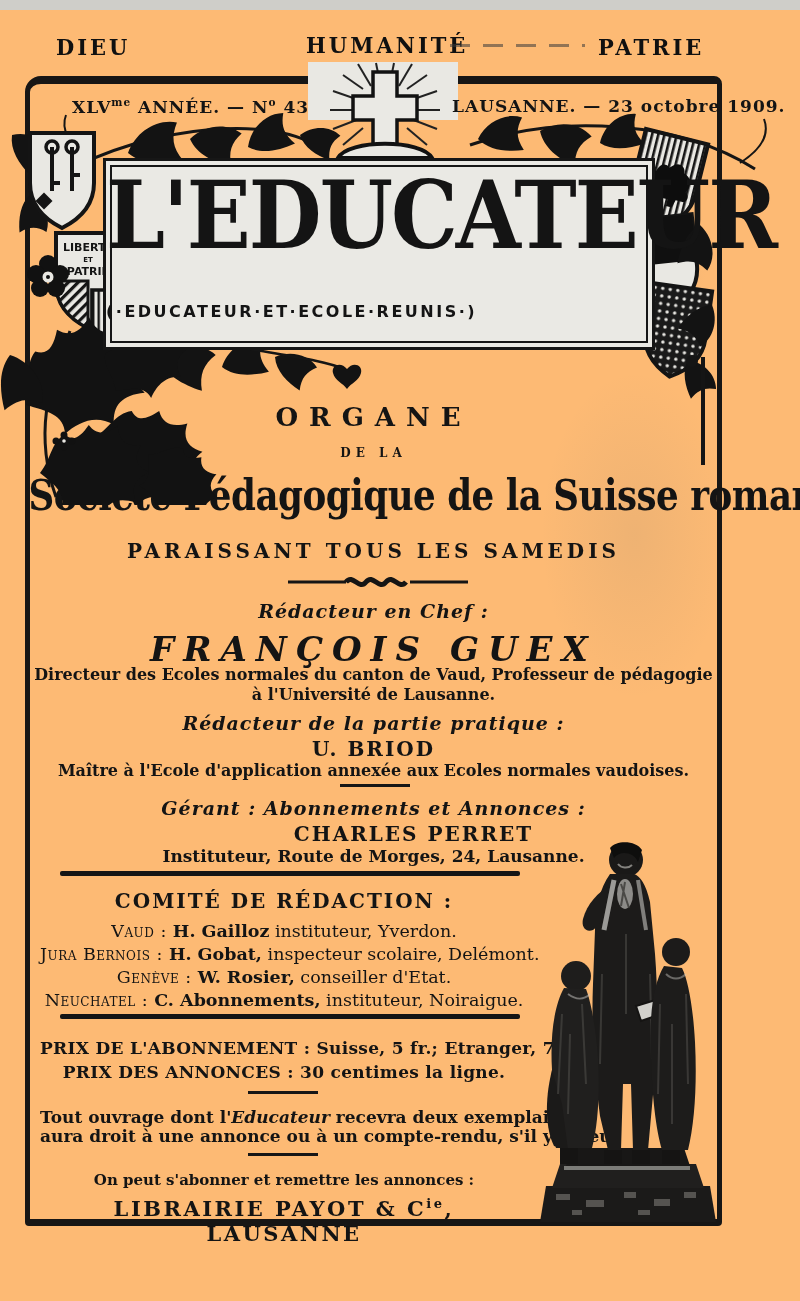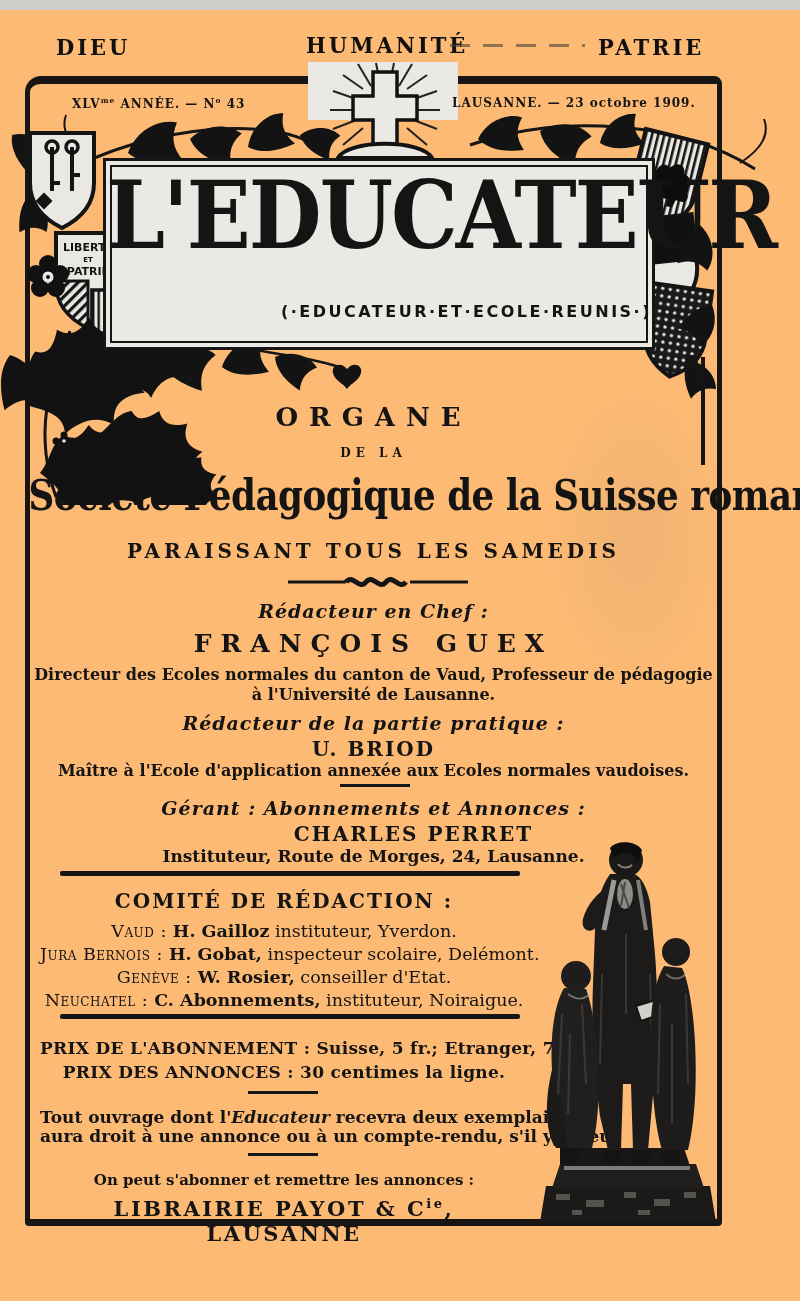--- a/index.html
+++ b/index.html
@@ -12,45 +12,45 @@
   .motto{font-weight:bold;font-size:21px;letter-spacing:3px;transform:scaleY(1.05);color:#101010;}
   .motto-dash{height:3px;opacity:.55;
      background:repeating-linear-gradient(90deg,#3a3a3a 0 20px,transparent 20px 33px);}
 
   
   .frame{left:25px;top:66px;width:697px;height:1150px;box-sizing:border-box;
          border:5px solid #171615;border-top-width:8px;border-bottom-width:7px;
          border-radius:16px 8px 4px 4px;}
   .cross-backdrop{left:308px;top:52px;width:150px;height:58px;background:#e9e8e3;z-index:3;}
 
-  .hdr-txt{font-weight:bold;font-size:12px;letter-spacing:1px;z-index:4;}
+  .hdr-txt{font-weight:bold;font-size:17px;letter-spacing:1px;z-index:4;}
   sup{font-size:.62em;}
 
   
   .mast{left:103px;top:148px;width:552px;height:192px;background:#eae9e4;
         border:3px solid #161616;box-sizing:border-box;z-index:4;}
   .mast-inner{position:absolute;left:4px;top:4px;right:4px;bottom:4px;border:2px solid #161616;}
   .mast-title{position:absolute;left:0;right:0;top:7px;text-align:center;
         font-weight:bold;font-size:84px;line-height:1;letter-spacing:-2px;
         transform:scaleY(1.12);transform-origin:center top;white-space:nowrap;}
-  .mast-sub{position:absolute;left:0;right:0;bottom:26px;text-align:right;
+  .mast-sub{position:absolute;left:0;right:0;bottom:26px;text-align:left;
         font-family:"DejaVu Sans","Liberation Sans",sans-serif;
         font-weight:bold;font-size:16px;letter-spacing:2.5px;white-space:nowrap;}
 
   .wide{left:25px;width:697px;}
   .colL{left:40px;width:488px;}
 
   .organe{font-weight:bold;font-size:26px;letter-spacing:11px;}
   .dela{font-weight:bold;font-size:12px;letter-spacing:5px;}
   .societe{font-weight:bold;font-size:36px;letter-spacing:-.5px;white-space:nowrap;
            transform:scale(.99,1.2);transform-origin:center top;}
   .samedis{font-weight:bold;font-size:20px;letter-spacing:4px;}
 
   .lbl-it{font-weight:bold;font-style:italic;font-size:19px;letter-spacing:1px;text-align:center;}
-  .bigname{font-weight:bold;font-size:25px;letter-spacing:9px;}
+  .bigname{font-weight:bold;font-size:34px;letter-spacing:9px;font-style:italic;}
   .medname{font-weight:bold;font-size:20px;letter-spacing:2px;}
   .desc{font-weight:bold;font-size:16px;line-height:1.25;}
 
   .rule-short{height:3px;background:#161616;}
   .rule-heavy{height:5px;background:#151515;border-radius:2px;}
 
   .com-title{font-weight:bold;font-size:20px;letter-spacing:2px;}
   .com-row{font-size:17.5px;white-space:nowrap;}
   .com-region{font-variant:small-caps;letter-spacing:.5px;}
   .com-name{font-weight:bold;}

